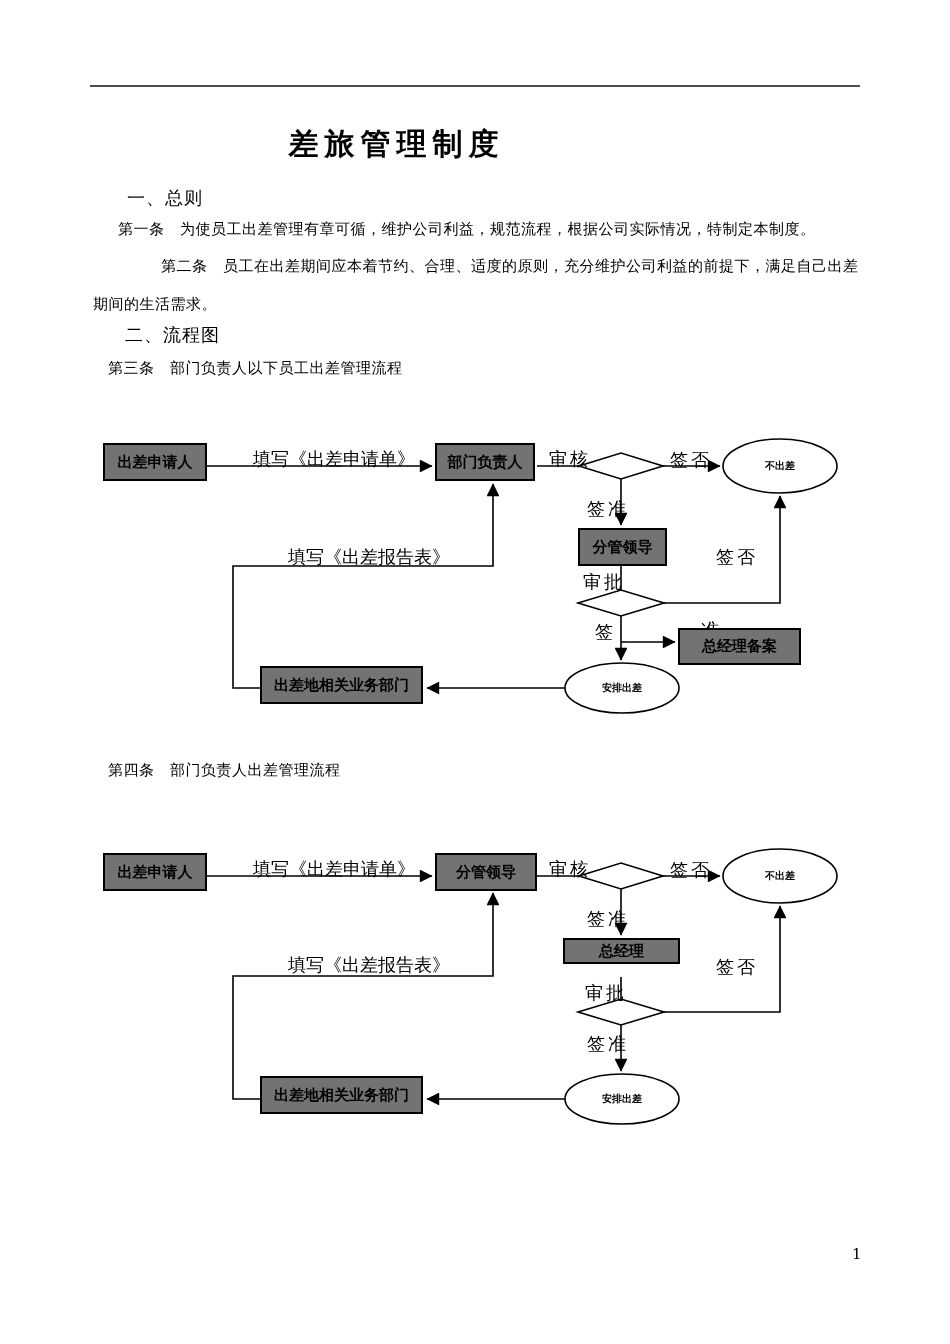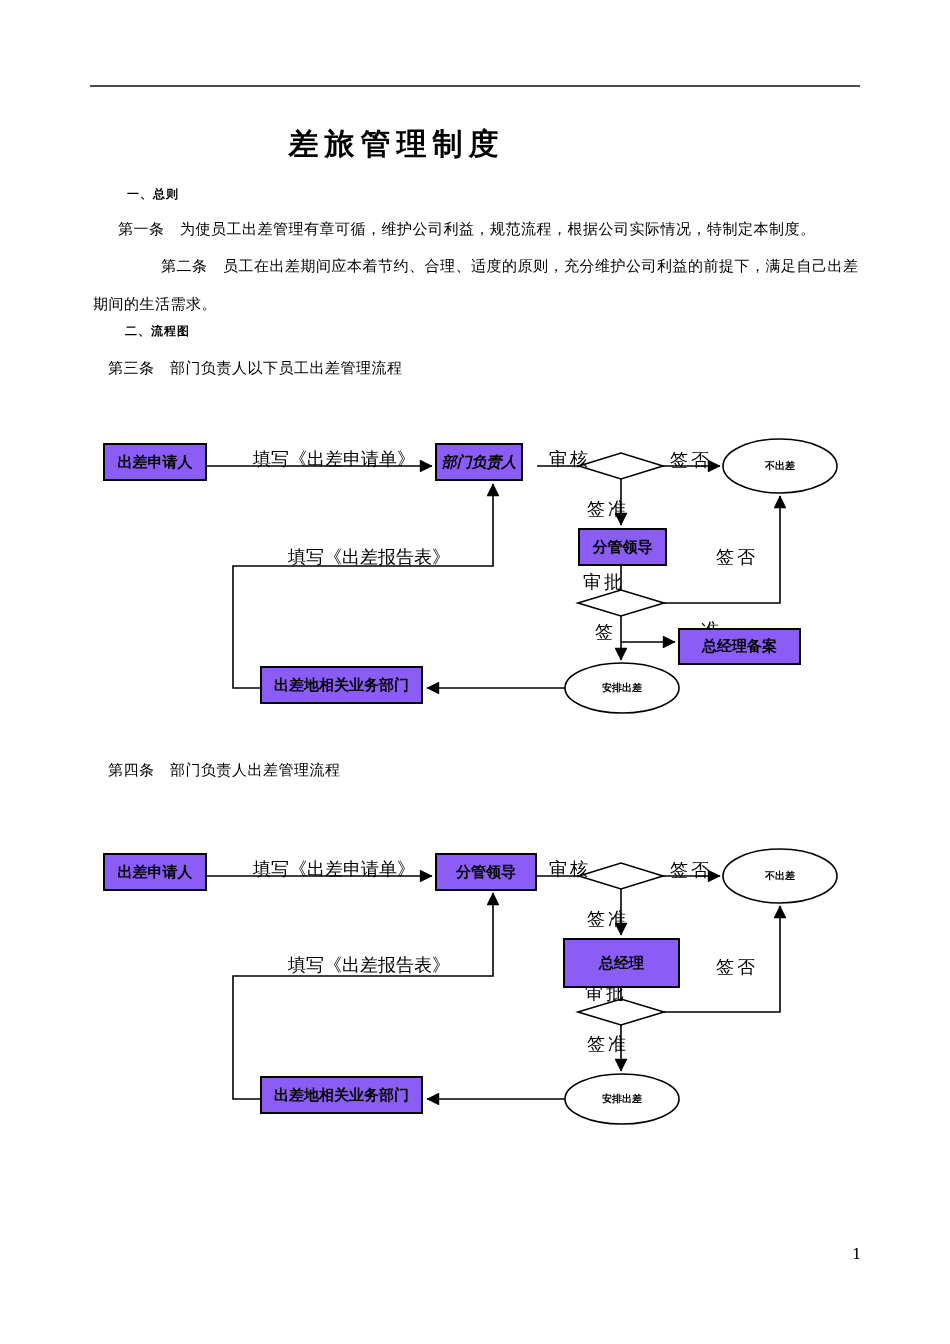--- a/index.html
+++ b/index.html
@@ -4,27 +4,27 @@
 <style>
   html,body { margin:0; padding:0; }
   body {
     width:950px; height:1344px; position:relative;
     background:#ffffff; overflow:hidden;
     font-family:"DejaVu Sans", sans-serif; color:#000;
   }
   .toprule { position:absolute; left:90px; top:85px; width:770px; height:2px; background:#4e4e4e; }
   .doc-title { position:absolute; left:0; top:124px; width:793px; text-align:center;
     font-size:30px; font-weight:bold; letter-spacing:6px; }
-  .heading { position:absolute; font-size:12px; font-weight:bold; letter-spacing:1px; white-space:nowrap; }
+  .heading { position:absolute; font-size:18px; font-weight:normal; letter-spacing:1px; white-space:nowrap; }
   .para { position:absolute; font-size:15px; white-space:nowrap; letter-spacing:0.5px; }
   .pagenum { position:absolute; left:852px; top:1245px; font-size:15px; font-family:"DejaVu Serif", serif; }
 
   svg.flowlines { position:absolute; left:0; top:0; z-index:0; }
 
-  .nodebox { position:absolute; box-sizing:border-box; border:2px solid #000; background:#8b5cf6;
+  .nodebox { position:absolute; box-sizing:border-box; border:2px solid #000; background:#737373;
     display:flex; align-items:center; justify-content:center;
     font-size:15px; font-weight:bold; white-space:nowrap; z-index:2; }
   .nodetext { position:absolute; display:flex; align-items:center; justify-content:center;
     font-size:10px; font-weight:bold; white-space:nowrap; z-index:2; }
   .elabel { position:absolute; font-size:18px; white-space:nowrap; z-index:1; }
   .elabel.sp { letter-spacing:3px; }
   .elabel.wide { width:134px; text-align:center; }
 </style>
 </head>
 <body>
@@ -86,34 +86,34 @@
 <div class="elabel sp" style="left:549px; top:447px;">审核</div>
 <div class="elabel sp" style="left:670px; top:448px;">签否</div>
 <div class="elabel sp" style="left:587px; top:497px;">签准</div>
 <div class="elabel sp" style="left:583px; top:570px;">审批</div>
 <div class="elabel sp" style="left:716px; top:545px;">签否</div>
 <div class="elabel" style="left:595px; top:620px;">签</div>
 <div class="elabel" style="left:701px; top:618px;">准</div>
 <div class="elabel wide" style="left:288px; top:545px;">填写《出差报告表》</div>
 
 <div class="nodebox" style="left:103px; top:443px; width:104px; height:38px;">出差申请人</div>
-<div class="nodebox" style="left:435px; top:443px; width:88px; height:38px;font-style:italic;">部门负责人</div>
+<div class="nodebox" style="left:435px; top:443px; width:100px; height:38px;">部门负责人</div>
 <div class="nodebox" style="left:578px; top:528px; width:89px; height:38px;">分管领导</div>
 <div class="nodebox" style="left:678px; top:628px; width:123px; height:37px;">总经理备案</div>
 <div class="nodebox" style="left:260px; top:666px; width:163px; height:38px;">出差地相关业务部门</div>
 <div class="nodetext" style="left:723px; top:439px; width:114px; height:54px;">不出差</div>
 <div class="nodetext" style="left:565px; top:663px; width:114px; height:50px;">安排出差</div>
 
 <div class="elabel wide" style="left:253px; top:857px;">填写《出差申请单》</div>
 <div class="elabel sp" style="left:549px; top:857px;">审核</div>
 <div class="elabel sp" style="left:670px; top:858px;">签否</div>
 <div class="elabel sp" style="left:587px; top:907px;">签准</div>
 <div class="elabel sp" style="left:585px; top:981px;">审批</div>
 <div class="elabel sp" style="left:716px; top:955px;">签否</div>
 <div class="elabel sp" style="left:587px; top:1032px;">签准</div>
 <div class="elabel wide" style="left:288px; top:953px;">填写《出差报告表》</div>
 
 <div class="nodebox" style="left:103px; top:853px; width:104px; height:38px;">出差申请人</div>
 <div class="nodebox" style="left:435px; top:853px; width:102px; height:38px;">分管领导</div>
-<div class="nodebox" style="left:563px; top:938px; width:117px; height:50px;">总经理</div>
+<div class="nodebox" style="left:563px; top:938px; width:117px; height:26px;">总经理</div>
 <div class="nodebox" style="left:260px; top:1076px; width:163px; height:38px;">出差地相关业务部门</div>
 <div class="nodetext" style="left:723px; top:849px; width:114px; height:54px;">不出差</div>
 <div class="nodetext" style="left:565px; top:1074px; width:114px; height:50px;">安排出差</div>
 
 </body></html>

